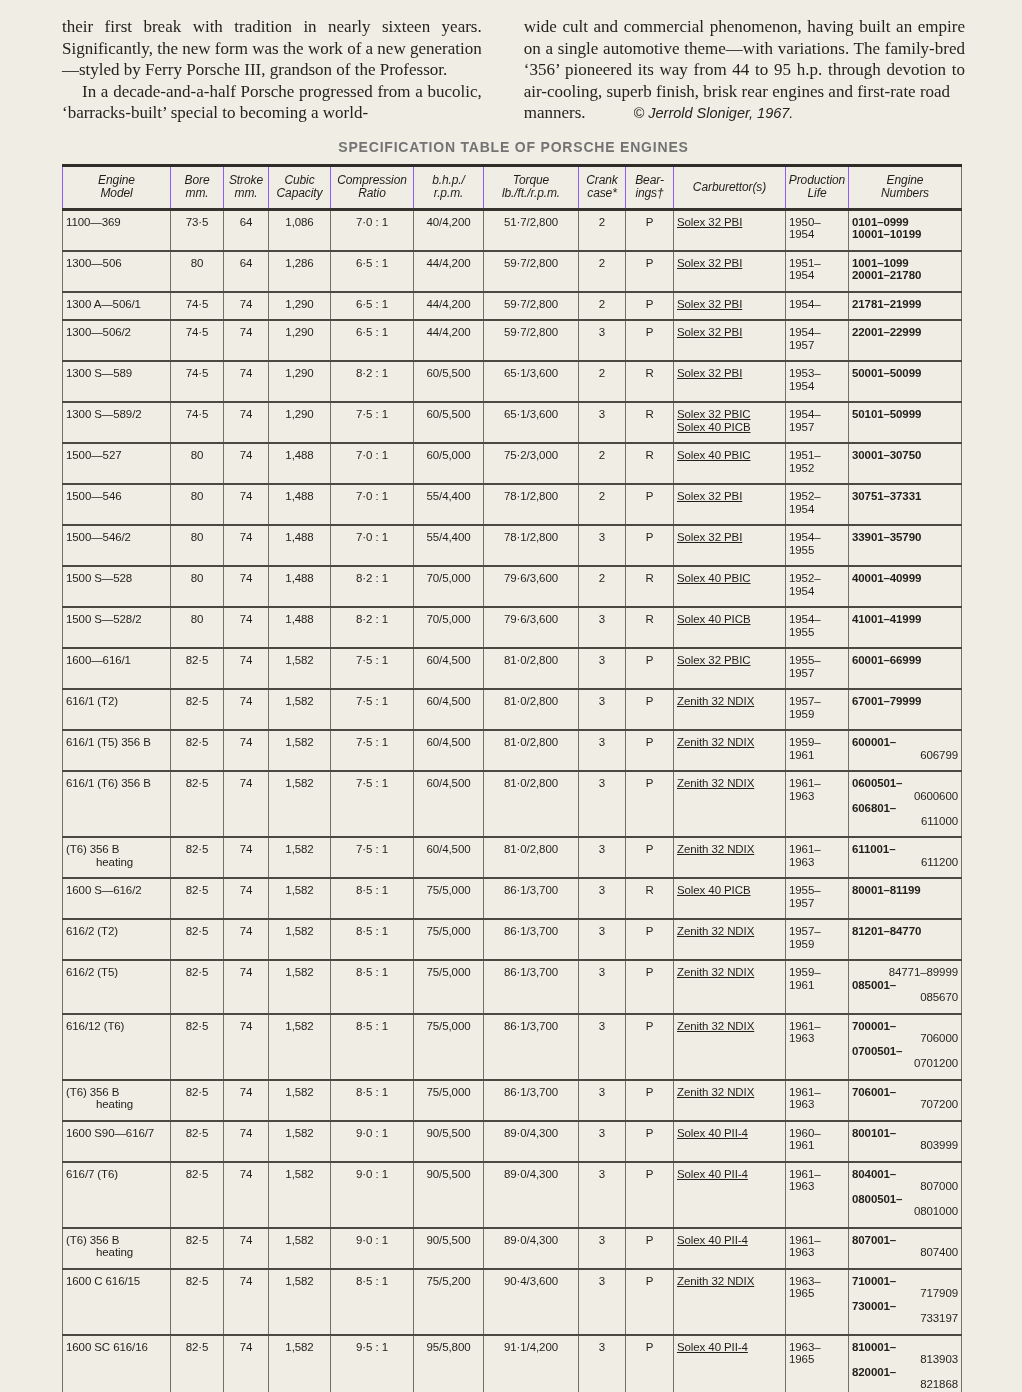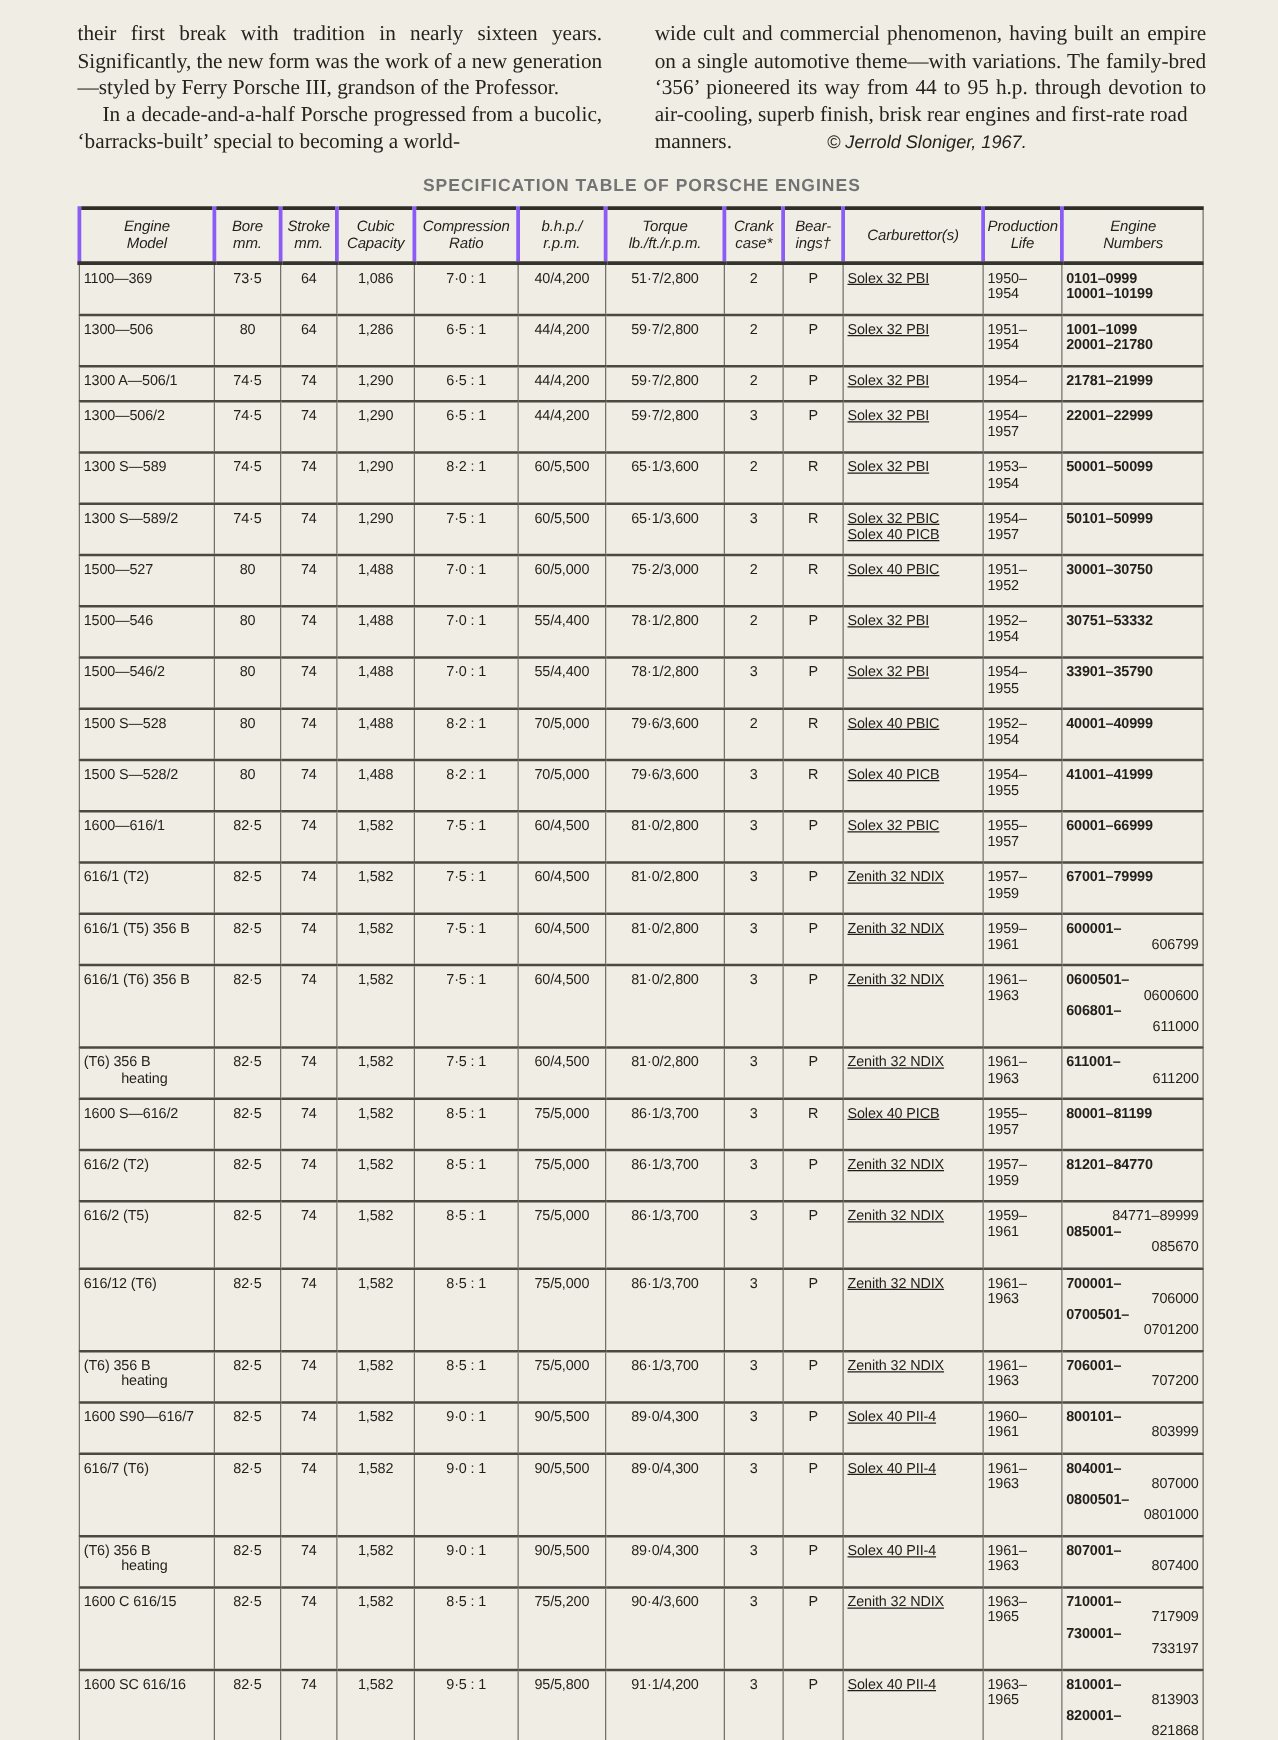--- a/index.html
+++ b/index.html
@@ -13,21 +13,21 @@
   .page { padding: 16px 57px 0 62px; }
 
   
   .intro { display: flex; gap: 42px; font-size: 17px; line-height: 21.6px; text-align: justify; }
   .intro .col-left  { width: 428px; }
   .intro .col-right { width: 450px; }
   .intro p { margin: 0; }
   .intro p.indent { text-indent: 20px; }
   .attr-line { display: flex; align-items: baseline; }
   .attribution {
-    margin-left: 76px;
+    margin-left: 48px;
     font-family: "Liberation Sans", sans-serif;
     font-style: italic; font-size: 14.5px;
   }
 
   
   .table-title {
     margin: 14px 0 9px 0;
     text-align: center;
     font-family: "Liberation Sans", sans-serif;
     font-weight: bold; font-size: 14px; letter-spacing: 0.8px;
@@ -44,21 +44,21 @@
     border-top: 3px solid #2e2d28;
     border-bottom: 6px double #2e2d28;
     border-left: 1px solid #73726a;
     border-right: 1px solid #73726a;
   }
   table.spec th {
     font-style: italic; font-weight: normal;
     font-size: 12px; line-height: 13.5px;
     text-align: center; vertical-align: middle;
     padding: 7px 2px;
-    border-left: 3px solid #8b5cf6;
+    border-left: 1px solid #8b5cf6;
     border-bottom: 3px solid #34332d;
   }
   table.spec td {
     vertical-align: top;
     line-height: 12.5px;
     padding: 5px 3px 9px 3px;
     border-left: 1px solid #73726a;
     border-top: 2px solid #4a4942;
   }
   td.model { text-align: left; padding-left: 7px; }
@@ -276,21 +276,21 @@
           <td class="c">7·0 : 1</td>
           <td class="c">55/4,400</td>
           <td class="c">78·1/2,800</td>
           <td class="c">2</td>
           <td class="c">P</td>
           <td class="carb">
             <div>Solex 32 PBI</div>
           </td>
           <td class="prod">1952–1954</td>
           <td class="nums">
-            <div class="l">30751–53332</div>
+            <div class="l">30751–37331</div>
           </td>
         </tr>
         <tr>
           <td class="model">
             <div>1500—546/2</div>
           </td>
           <td class="c">80</td>
           <td class="c">74</td>
           <td class="c">1,488</td>
           <td class="c">7·0 : 1</td>

